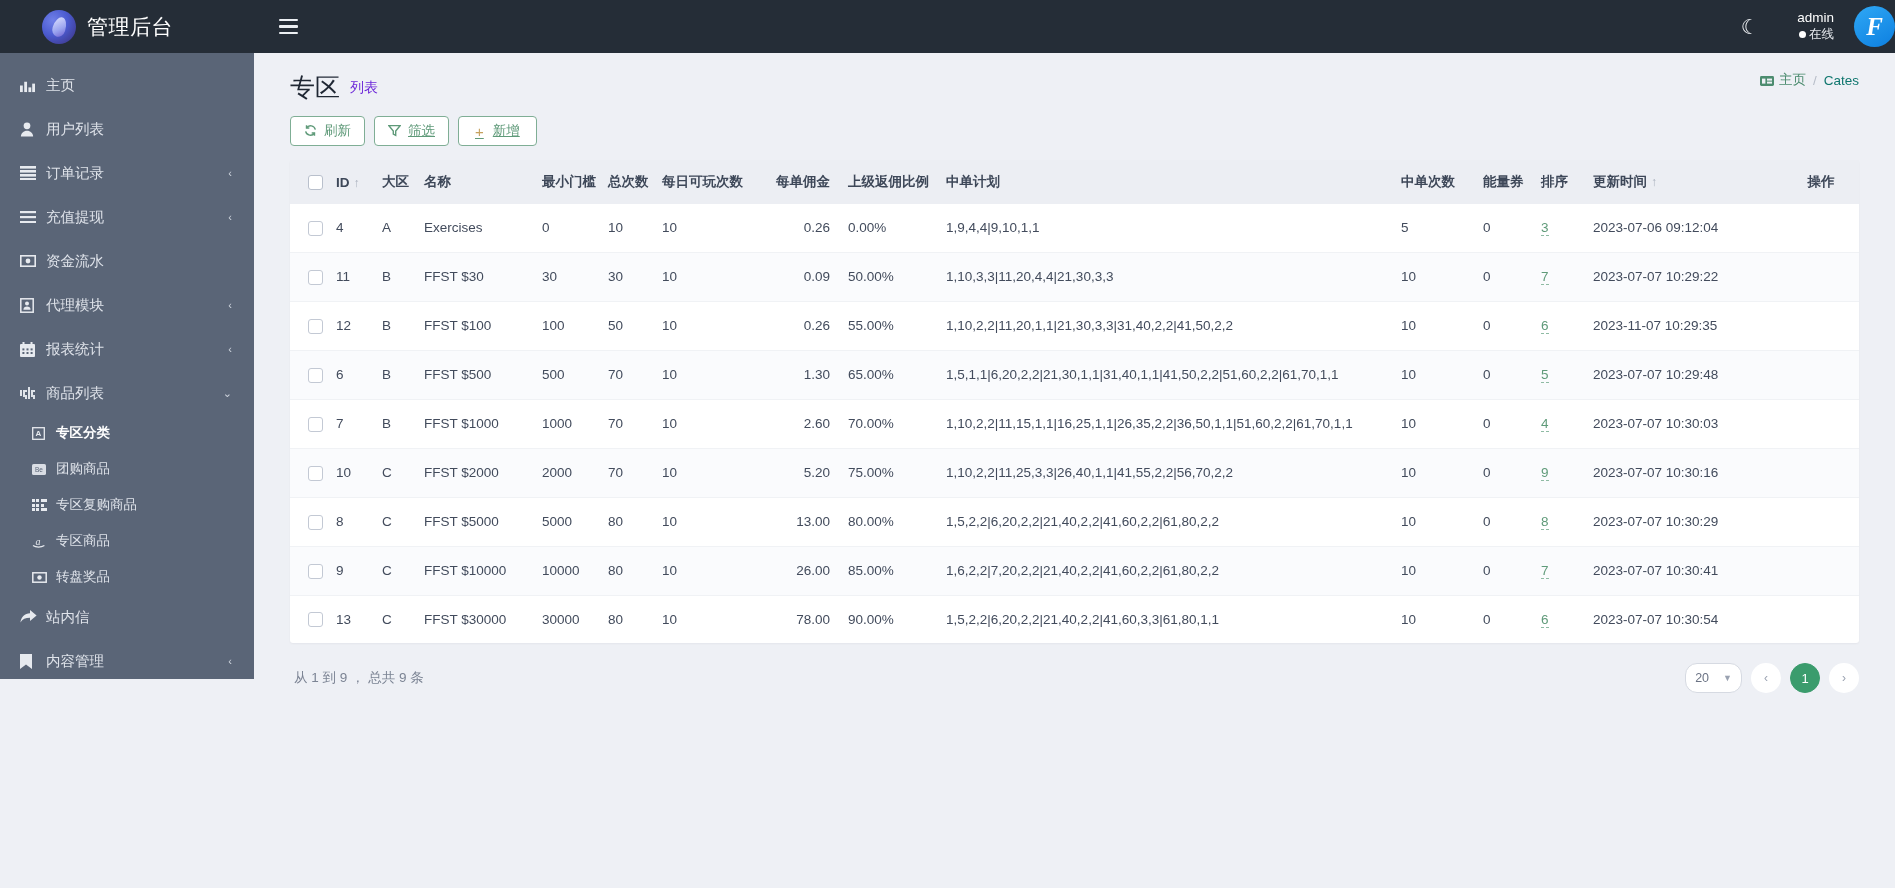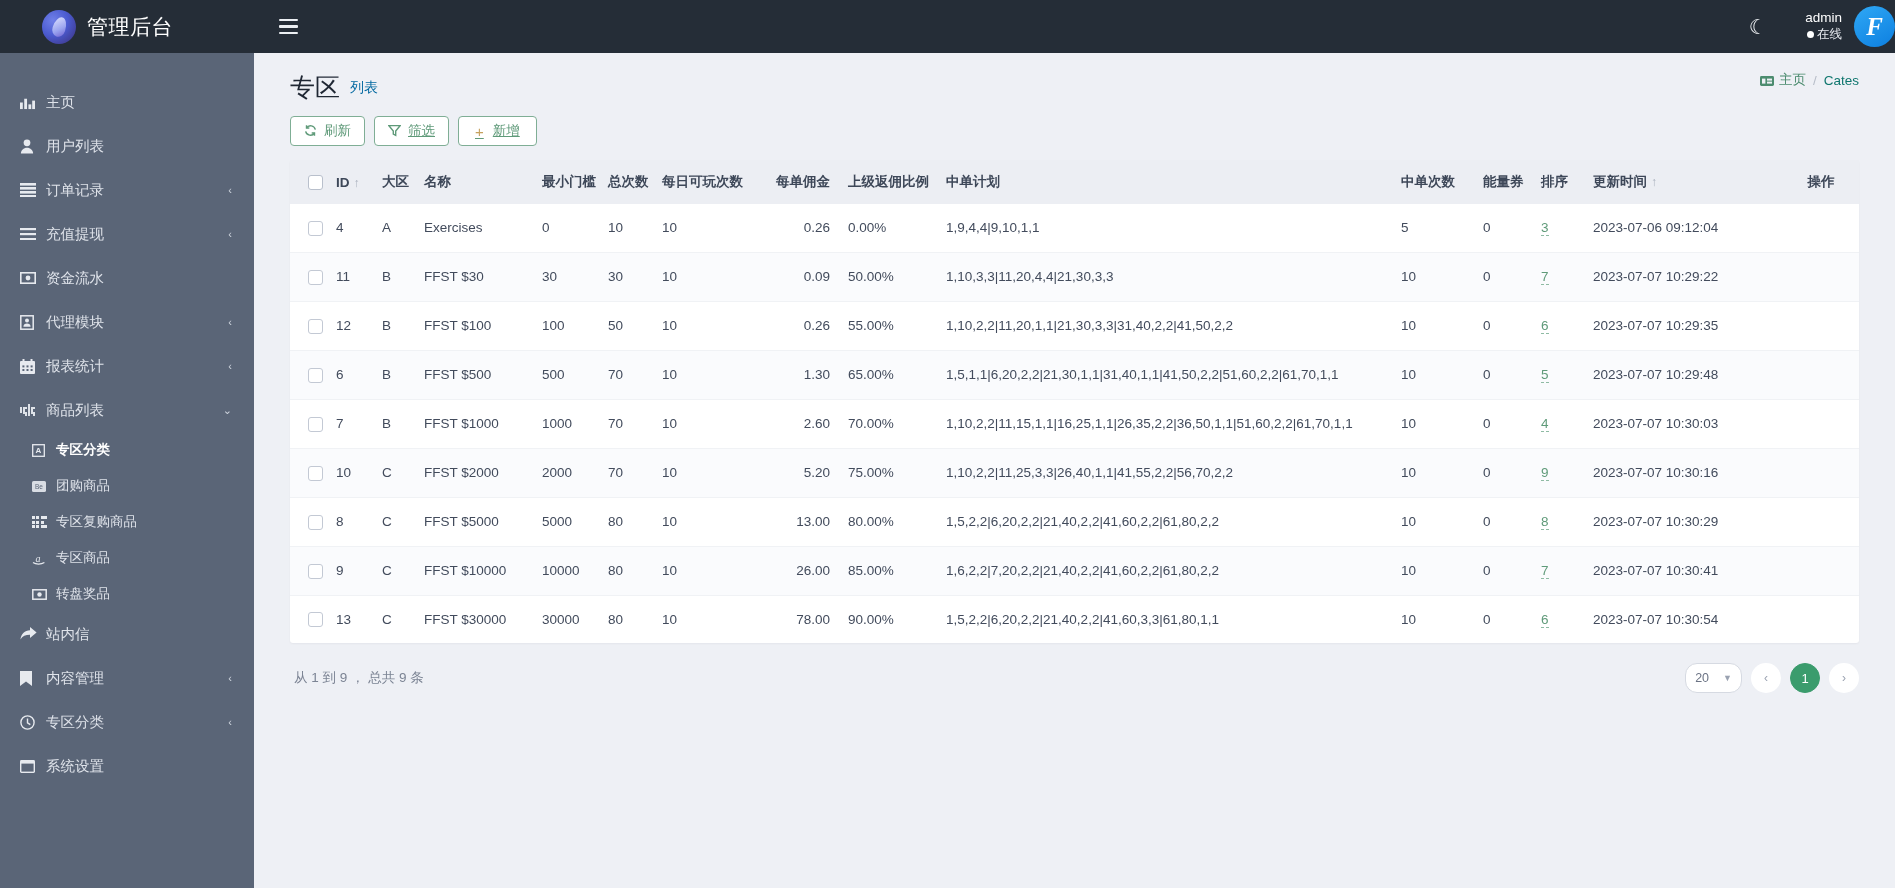--- a/index.html
+++ b/index.html
@@ -6,23 +6,23 @@
   html, body {
     width: 1895px; height: 888px;
     font-family: "Liberation Sans", "DejaVu Sans", sans-serif;
     background: #eef0f5;
     overflow: hidden;
   }
   .app { display: flex; width: 1895px; height: 888px; }
 
   
   .sidebar {
-    width: 254px; min-width: 254px; height: 888px;
+    width: 254px; min-width: 254px; height: 679px;
     background: #5a6577;
-    display: flex; flex-direction: column; gap: 17px;
+    display: flex; flex-direction: column;
   }
   .brand {
     height: 53px; background: #252d37;
     display: flex; align-items: center; gap: 11px;
     padding-left: 42px;
   }
   .brand-logo {
     width: 34px; height: 34px; border-radius: 50%;
     background: radial-gradient(circle at 32% 30%, #6f7fe8 0%, #4b5bd0 45%, #3b2f7a 100%);
     position: relative; flex: none;
@@ -57,37 +57,37 @@
   .main { flex: 1; display: flex; flex-direction: column; min-width: 0; }
   .topbar {
     height: 53px; background: #252d37;
     display: flex; align-items: center; padding: 0 0 0 25px;
     color: #fff;
   }
   .hamburger { display: flex; flex-direction: column; gap: 4px; cursor: pointer; }
   .hamburger span { display: block; width: 19px; height: 2.5px; background: #eceff3; border-radius: 1px; }
   .topbar-spacer { flex: 1; }
   .moon { color: #f2f4f7; font-size: 21px; margin-right: 38px; cursor: pointer; line-height: 1; }
-  .user-box { text-align: left; margin-right: 12px; line-height: 1.25; }
+  .user-box { text-align: left; margin-right: 20px; line-height: 1.25; }
   .user-name { font-size: 13.5px; color: #fff; }
   .user-status { font-size: 12.5px; color: #e7eaef; display: flex; align-items: center; justify-content: flex-end; gap: 3px; }
   .dot { width: 7px; height: 7px; border-radius: 50%; background: #fff; display: inline-block; }
   .avatar {
     width: 41px; height: 41px; border-radius: 50%; margin-right: 0;
     background: linear-gradient(150deg,#2fa8f5 0%, #0d7fe0 100%);
     display: flex; align-items: center; justify-content: center;
     color: #fff; font-size: 25px; font-style: italic; font-weight: bold;
     font-family: "Liberation Serif", serif;
   }
 
   .content { flex: 1; padding: 0 22px; overflow: hidden; }
 
   .page-head { display: flex; align-items: flex-start; padding: 18px 14px 0 14px; }
   .page-title { font-size: 25px; color: #1f2733; }
-  .page-sub { font-size: 14px; color: #0369a1; margin-left: 10px; align-self: center; }
+  .page-sub { font-size: 14px; color: #6d28d9; margin-left: 10px; align-self: center; }
   .head-right { margin-left: auto; display: flex; align-items: center; font-size: 13.5px; }
   .bc-link { color: #4c8c6f; display: flex; align-items: center; gap: 5px; cursor: pointer; }
   .bc-sep { color: #b7bdc8; margin: 0 7px; }
   .bc-current { color: #0f766e; }
 
   .toolbar { display: flex; align-items: flex-start; padding: 12px 14px 0 14px; }
   .btn {
     display: inline-flex; align-items: center; gap: 7px;
     height: 30px; padding: 0 13px;
     border: 1px solid #7fae95; border-radius: 4px;
@@ -523,21 +523,21 @@
                 <td class="c-name">FFST $100</td>
                 <td class="c-min">100</td>
                 <td class="c-tot">50</td>
                 <td class="c-day">10</td>
                 <td class="c-com">0.26</td>
                 <td class="c-rate">55.00%</td>
                 <td class="c-plan">1,10,2,2|11,20,1,1|21,30,3,3|31,40,2,2|41,50,2,2</td>
                 <td class="c-hit">10</td>
                 <td class="c-eng">0</td>
                 <td class="c-rank"><span class="rank-link">6</span></td>
-                <td class="c-time">2023-07-07 10:29:35</td>
+                <td class="c-time">2023-11-07 10:29:35</td>
                 <td class="c-act">
                   <span class="kebab-wrap">
                     <i></i>
                     <i></i>
                     <i></i>
                   </span>
                 </td>
               </tr>
               <tr>
                 <td class="c-cb"><span class="cb"></span></td>

